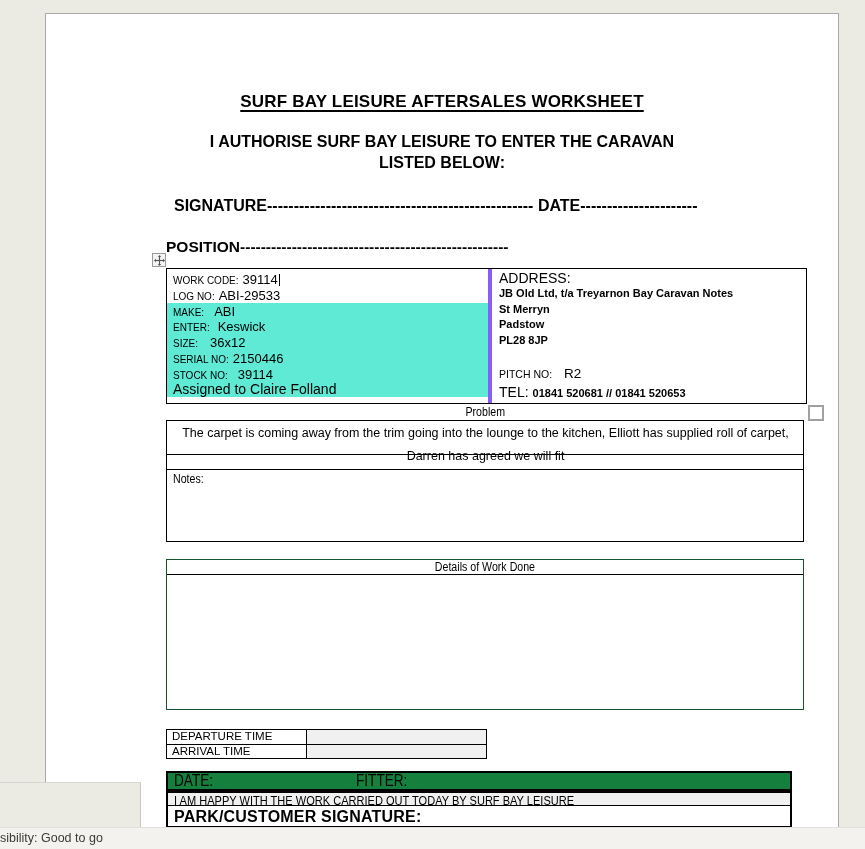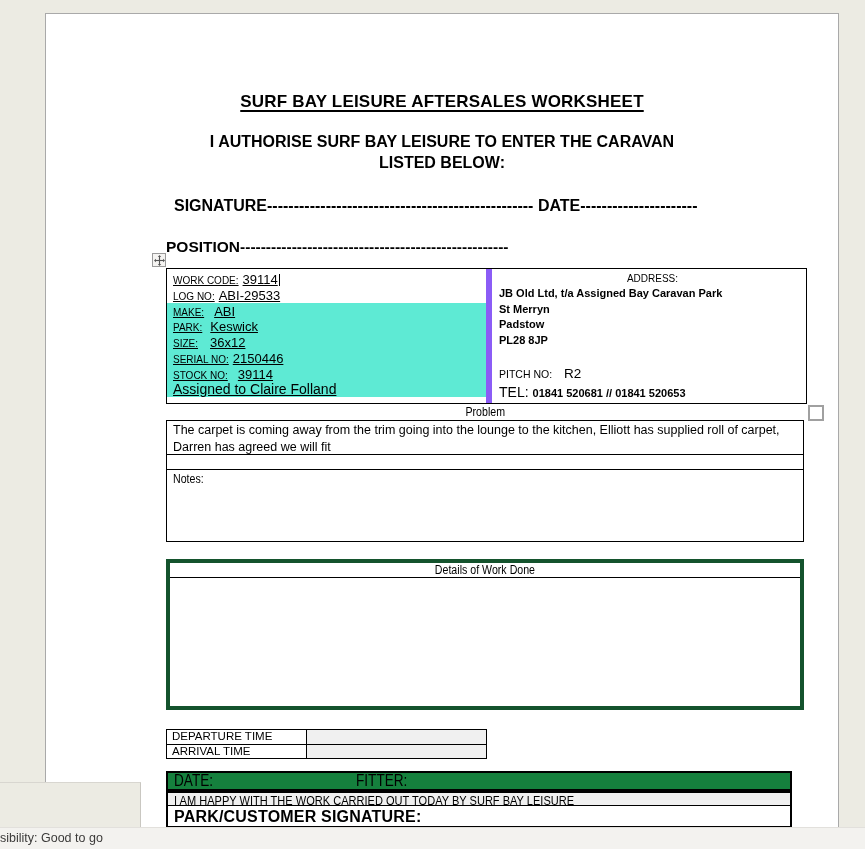--- a/index.html
+++ b/index.html
@@ -22,53 +22,53 @@
   .sig-line { position:absolute; top:183px; left:128px; font-size:16px; font-weight:bold; white-space:pre; }
   .pos-line { position:absolute; top:224px; left:120px; font-size:15.5px; font-weight:bold; white-space:pre; }
 
   
   .handle { position:absolute; left:106px; top:239px; width:14px; height:14px;
     border:1px solid #9a9a9a; background:#f5f4f2; display:flex; align-items:center; justify-content:center; }
 
   
   .main-table { position:absolute; left:120px; top:254px; width:641px; height:136px;
     border:1px solid #000; display:flex; }
-  .col-left { width:325px; border-right:6px solid #8b5cf6; padding-top:2px;text-decoration:underline; }
+  .col-left { width:325px; border-right:4px solid #8b5cf6; padding-top:2px; }
   .col-right { flex:1; position:relative; padding:2px 0 0 7px; }
   .row { height:15.8px; line-height:15.8px; padding-left:6px; white-space:nowrap; }
   .gray-block { background:#5eead4; }
   .lbl { font-size:10px; }
   .val { font-size:13px; margin-left:4px; }
   .caret { display:inline-block; width:1px; height:12px; background:#000; margin-left:1px; vertical-align:-2px; }
   .assigned { font-size:14px; }
-  .addr-label { font-size:10px; height:15px; line-height:15px;text-align:center; }
+  .addr-label { font-size:14px; height:15px; line-height:15px; }
   .addr-line { font-size:11px; font-weight:bold; height:15.5px; line-height:15.5px; }
   .pitch-row { position:absolute; left:7px; top:95px; white-space:nowrap; }
   .pitch-lbl { font-size:10.5px; }
   .pitch-val { font-size:13.5px; margin-left:12px; }
   .tel-row { position:absolute; left:7px; bottom:2px; white-space:nowrap; }
   .tel-lbl { font-size:14px; }
   .tel-val { font-size:11px; font-weight:bold; margin-left:4px; }
 
   
   .cond { display:inline-block; transform:scaleX(.85); transform-origin:0 50%; white-space:nowrap; }
   .cond-c { display:inline-block; transform:scaleX(.85); transform-origin:50% 50%; white-space:nowrap; }
 
   
   .problem-caption { position:absolute; left:120px; top:391px; width:638px; text-align:center;
     font-size:12.5px; height:14px; line-height:14px; }
   .square-artifact { position:absolute; left:762px; top:391px; width:16px; height:16px;
     border:2px solid #a0a0a0; background:#fff; }
   .problem-table { position:absolute; left:120px; top:406px; width:638px; height:122px; border:1px solid #000; }
-  .p-text { height:33px; padding:1px 5px 0 6px; font-size:12.5px; line-height:17px; }
+  .p-text { height:33px; padding:1px 5px 0 6px; font-size:12.5px; line-height:23px;text-align:center; }
   .p-empty { height:15px; border-top:1px solid #000; }
   .p-notes { height:72px; border-top:1px solid #000; padding:2px 0 0 6px; font-size:12.5px; }
 
   
-  .details-table { position:absolute; left:120px; top:545px; width:638px; height:151px; border:4px solid #14532d; }
+  .details-table { position:absolute; left:120px; top:545px; width:638px; height:151px; border:1px solid #14532d; }
   .d-header { height:15px; line-height:15px; text-align:center; font-size:12.5px; border-bottom:1px solid #000; }
   .d-body { height:134px; }
 
   
   .times-table { position:absolute; left:120px; top:715px; width:321px; border:1px solid #000; }
   .t-row { display:flex; height:14px; }
   .t-row + .t-row { border-top:1px solid #000; }
   .t-label { width:140px; border-right:1px solid #000; font-size:11.5px; line-height:13px; padding-left:5px; background:#fff; }
   .t-value { flex:1; background:#f0f0f0; }
 
@@ -129,38 +129,38 @@
           <span class="lbl">WORK CODE:</span><span class="val">39114</span><span class="caret"></span>
         </div>
         <div class="row">
           <span class="lbl">LOG NO:</span><span class="val">ABI-29533</span>
         </div>
         <div class="gray-block">
           <div class="row">
             <span class="lbl">MAKE:</span><span class="val" style="margin-left:10px">ABI</span>
           </div>
           <div class="row">
-            <span class="lbl">PARK:</span><span class="val" style="margin-left:8px">Keswick</span>
+            <span class="lbl">ENTER:</span><span class="val" style="margin-left:8px">Keswick</span>
           </div>
           <div class="row">
             <span class="lbl">SIZE:</span><span class="val" style="margin-left:12px">36x12</span>
           </div>
           <div class="row">
             <span class="lbl">SERIAL NO:</span><span class="val">2150446</span>
           </div>
           <div class="row">
             <span class="lbl">STOCK NO:</span><span class="val" style="margin-left:10px">39114</span>
           </div>
           <div class="row assigned">Assigned to Claire Folland</div>
         </div>
       </div>
 
       <div class="col-right">
         <div class="addr-label">ADDRESS:</div>
-        <div class="addr-line">JB Old Ltd, t/a Assigned Bay Caravan  Park</div>
+        <div class="addr-line">JB Old Ltd, t/a Treyarnon Bay Caravan  Notes</div>
         <div class="addr-line">St Merryn</div>
         <div class="addr-line">Padstow</div>
         <div class="addr-line">PL28 8JP</div>
         <div class="pitch-row">
           <span class="pitch-lbl">PITCH NO:</span><span class="pitch-val">R2</span>
         </div>
         <div class="tel-row">
           <span class="tel-lbl">TEL:</span><span class="tel-val">01841 520681  //   01841 520653</span>
         </div>
       </div>

